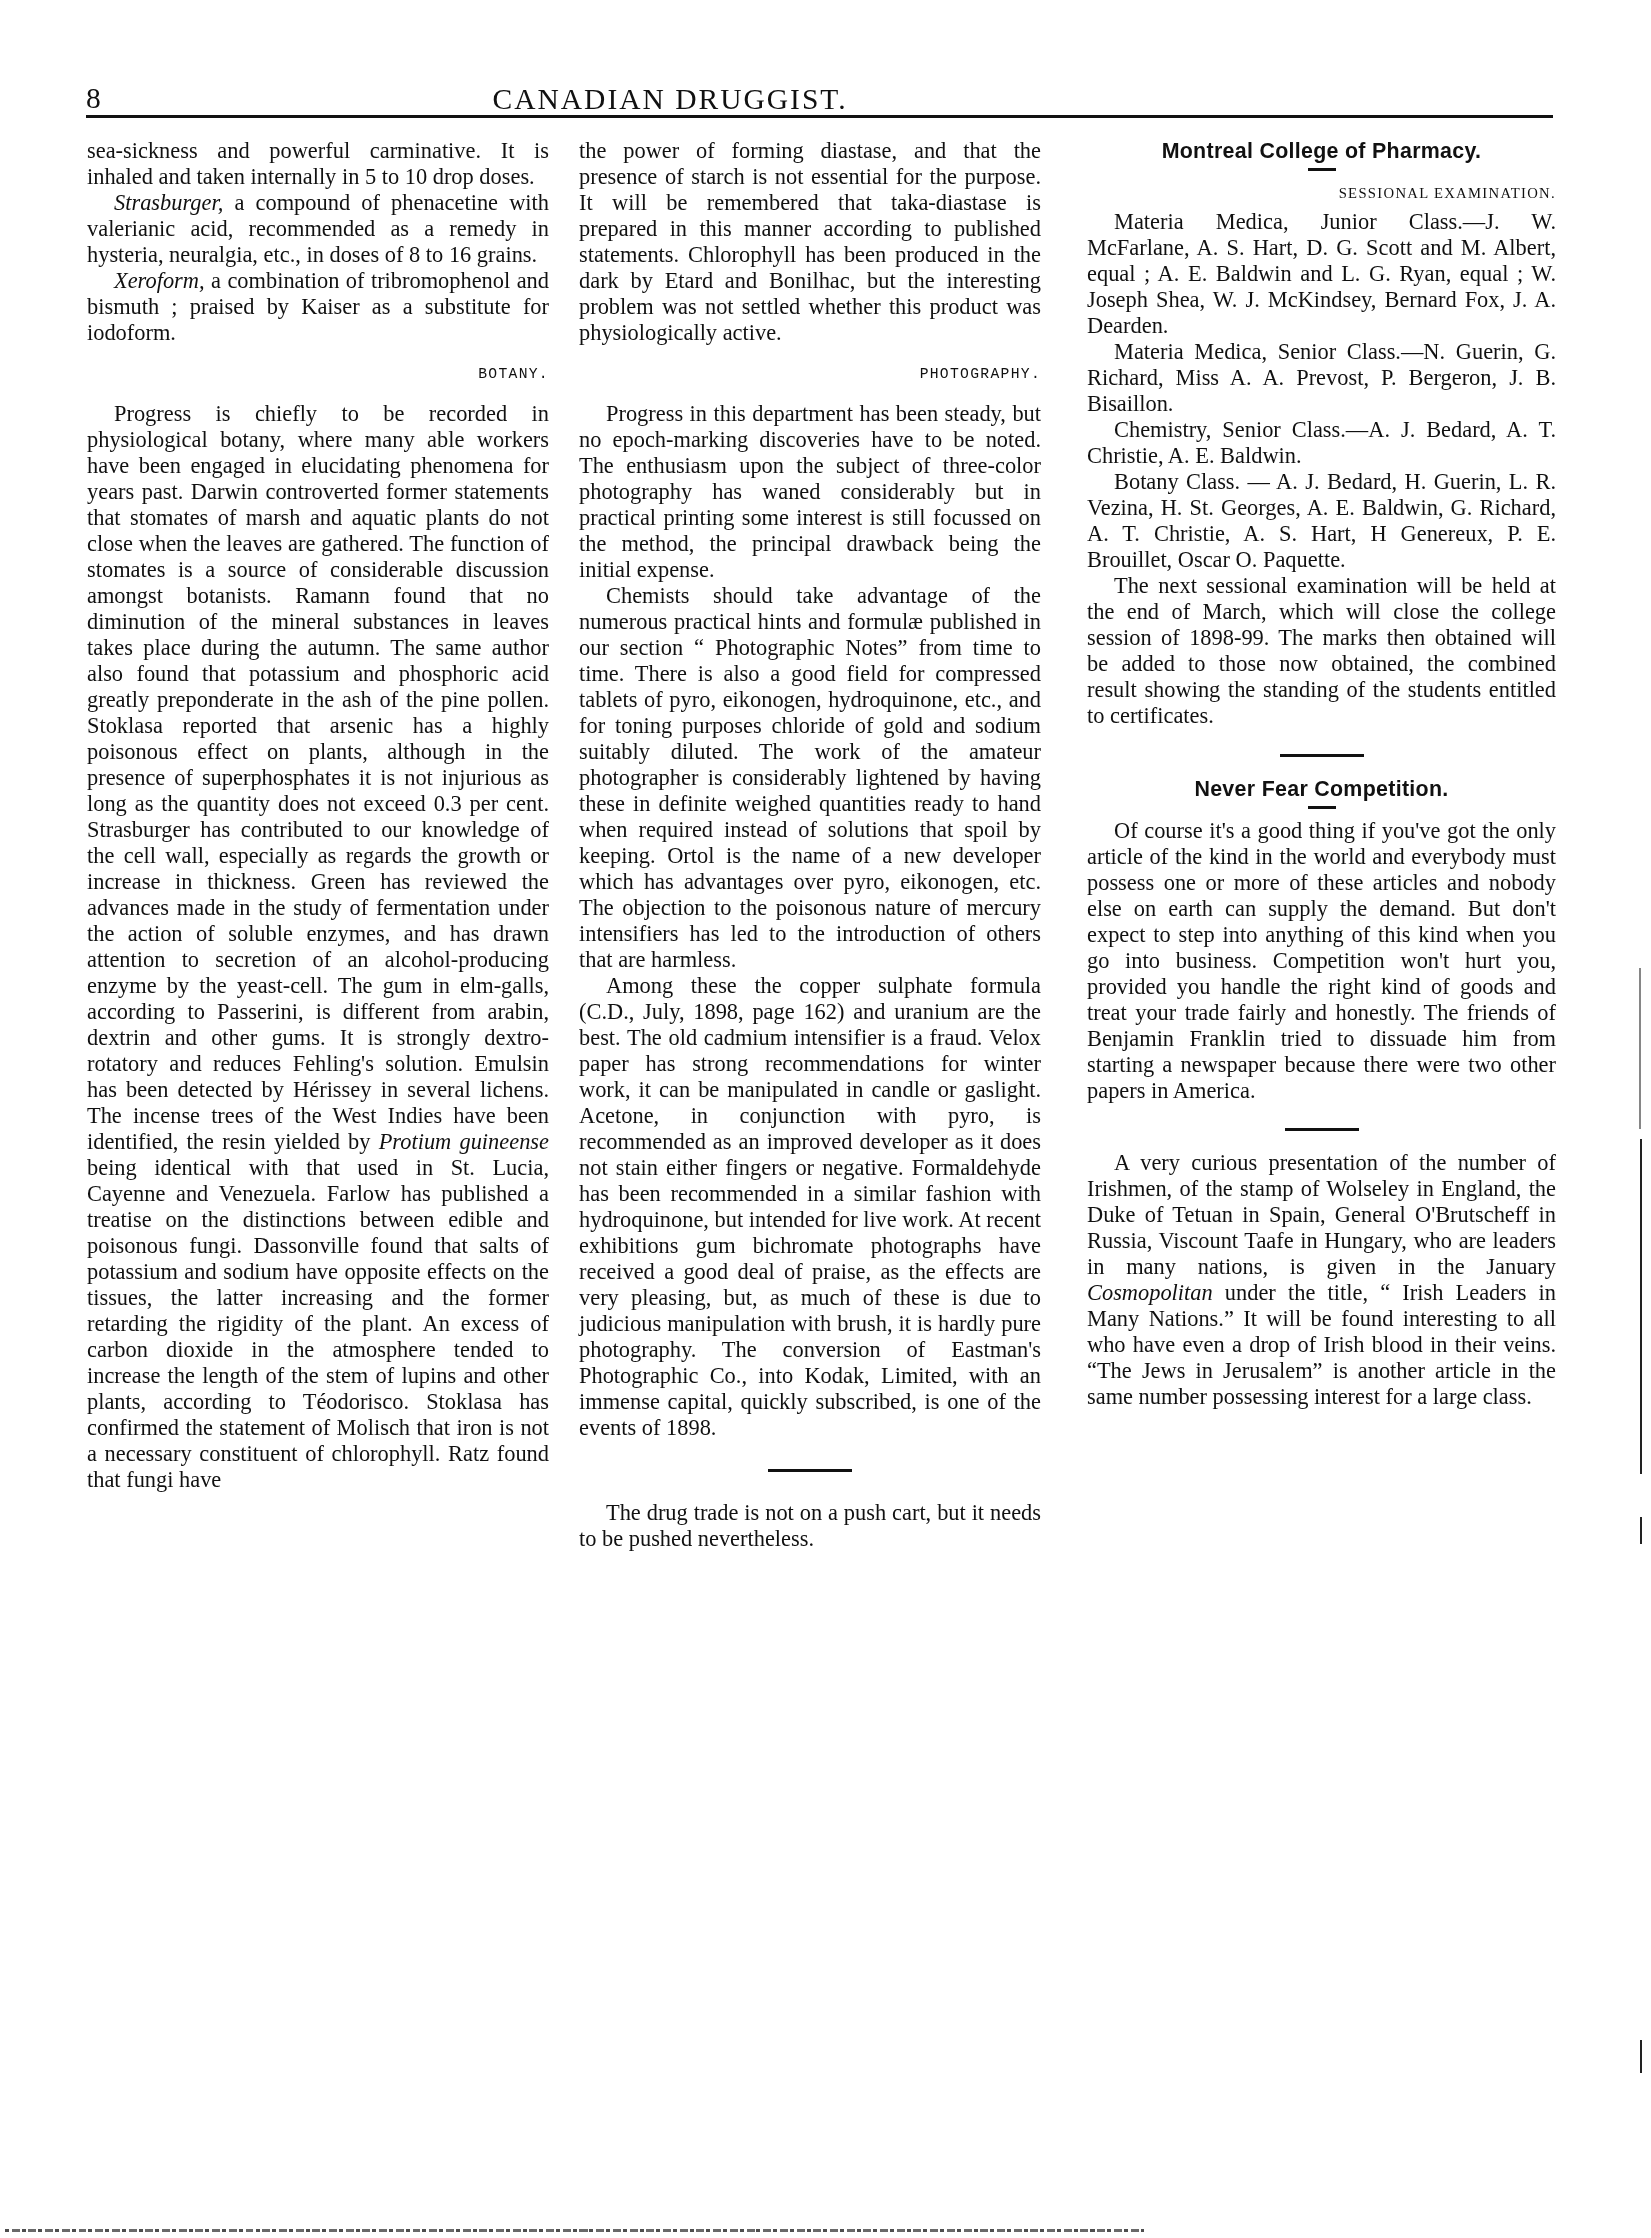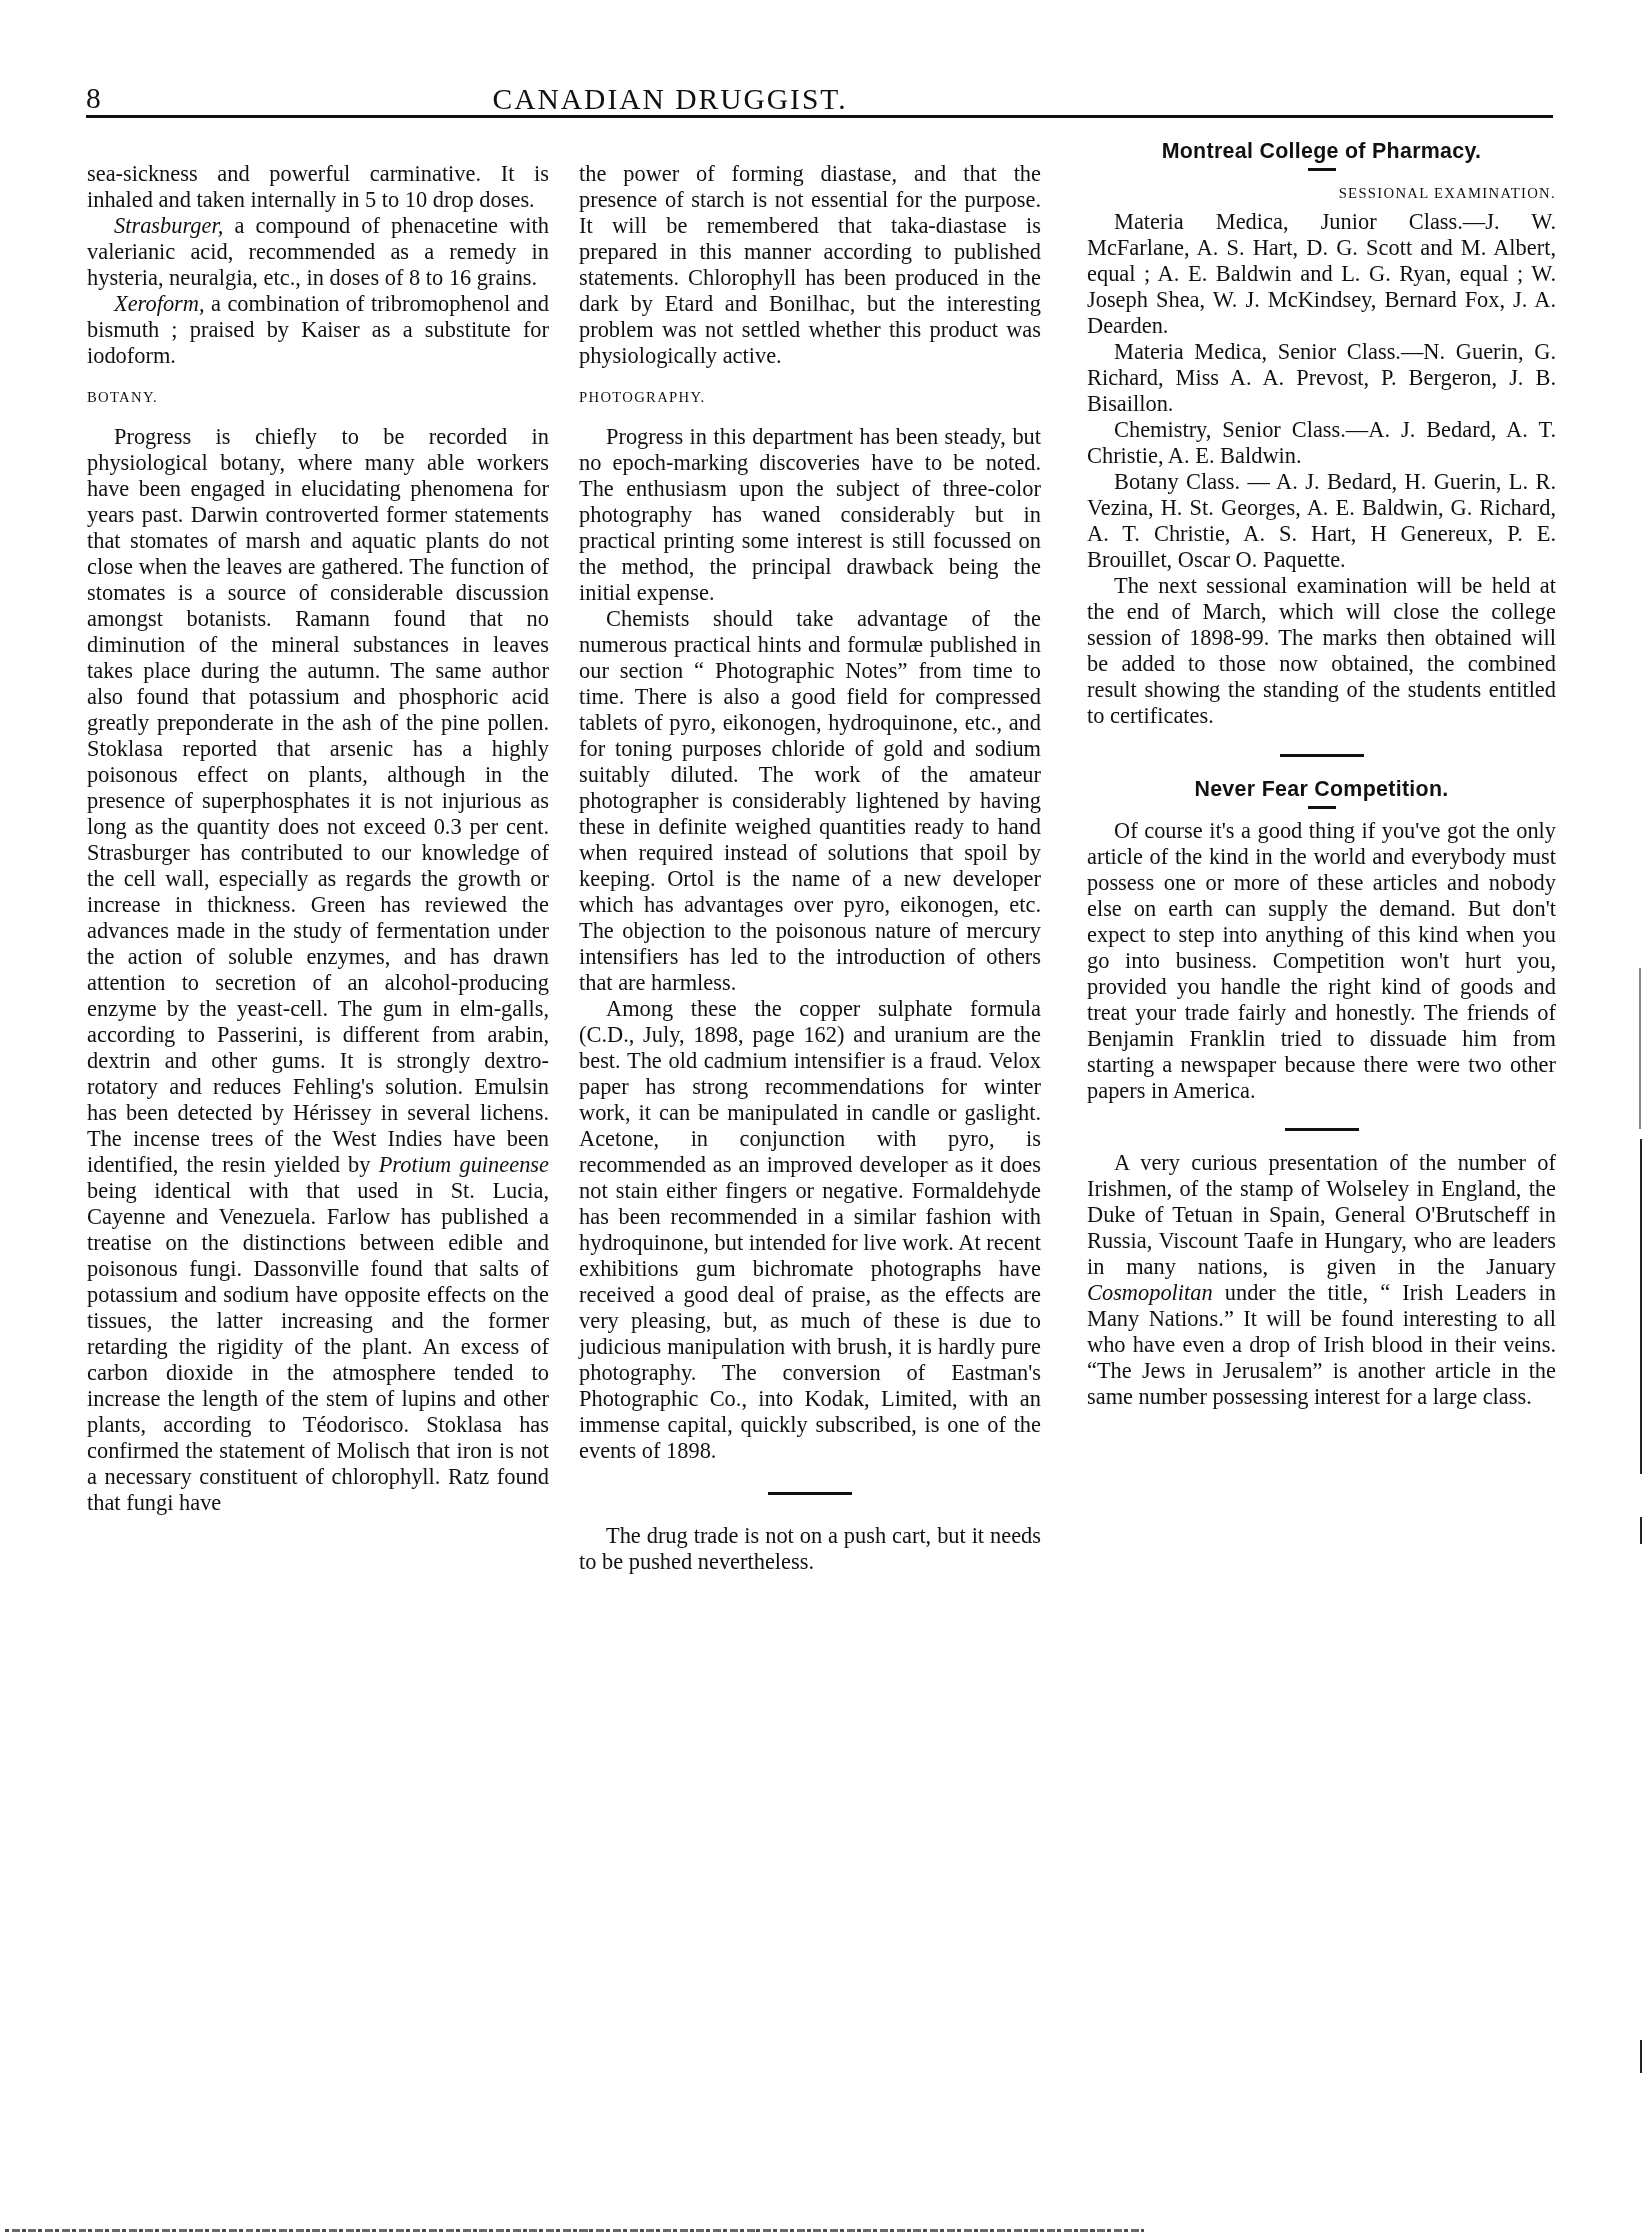--- a/index.html
+++ b/index.html
@@ -22,24 +22,24 @@
   }
   .column {
     position: absolute; top: 138px;
     font-size: 22.4px; line-height: 26px;
     text-align: justify; hyphens: manual;
   }
   .col-1 { left: 87px; width: 462px; }
   .col-2 { left: 579px; width: 462px; }
   .col-3 { left: 1087px; width: 469px; }
   .column p { margin: 0; text-indent: 27px; }
-  .column p.noindent { text-indent: 0; margin-top: 23px; }
+  .column p.noindent { text-indent: 0; }
   .section-head {
-    text-align: left; font-size: 14.7px; letter-spacing: 1.3px;
-    margin: 14.7px 0 14.7px 0; text-indent: 0;
+    text-align: right; font-size: 14.7px; letter-spacing: 1.3px;
+    margin: 14.7px 0 14.7px 0; text-indent: 0; font-family: Liberation Mono, monospace;
   }
   .article-title {
     text-align: center; font-weight: bold; font-size: 21.4px;
     font-family: "Liberation Sans", "DejaVu Sans", sans-serif;
     margin: 0 0 4px 0; letter-spacing: 0.3px;
   }
   .short-dash {
     width: 28px; height: 2.7px; background: #111; margin: 2.7px auto 9.4px auto;
   }
   .sep-rule {

